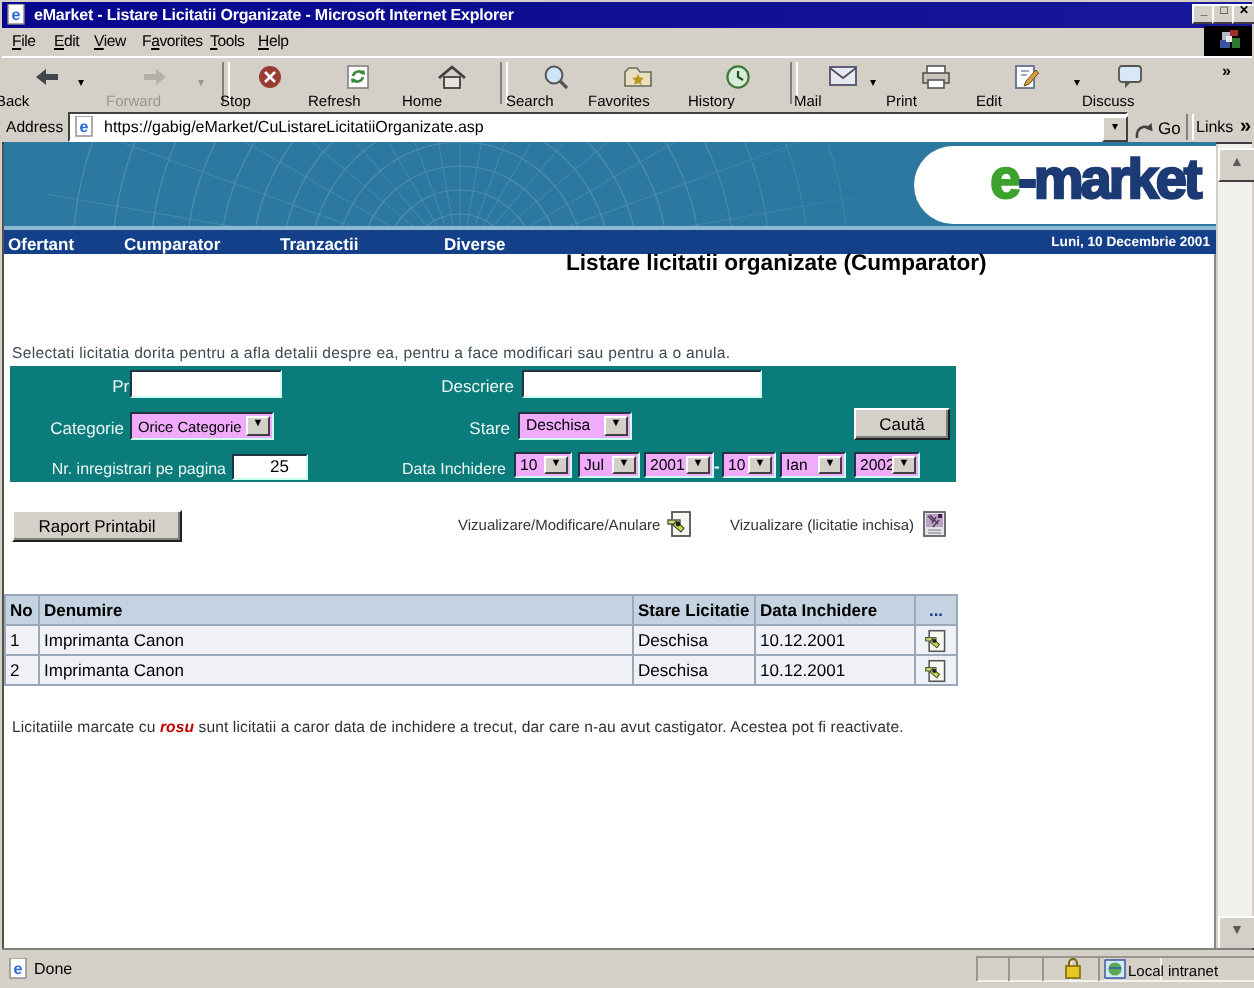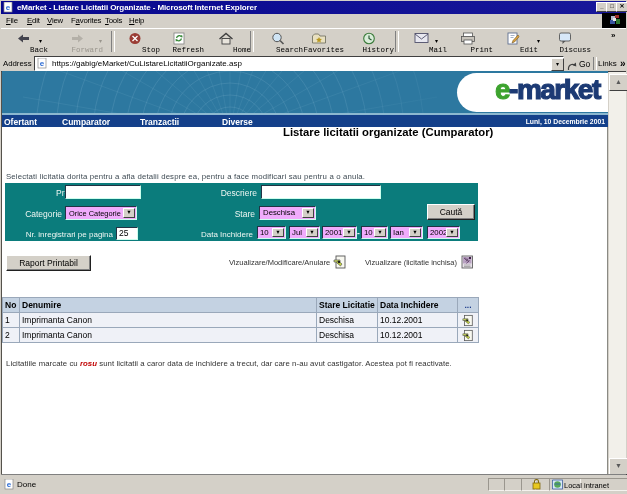--- a/index.html
+++ b/index.html
@@ -14,21 +14,21 @@
     border-top:1px solid #fff;border-left:1px solid #fff;
     border-right:1px solid #404040;border-bottom:1px solid #404040;
     font-size:6px;line-height:6px;text-align:center;color:#000;font-weight:bold;}
   
   #menubar{left:1px;top:14px;width:625px;height:14px;background:#d4d0c8;}
   .menuitem{top:2px;font-size:7.8px;color:#000;letter-spacing:-0.2px;}
   #throbber{left:602px;top:13px;width:24px;height:15px;background:#000;}
   
   #toolbar{left:1px;top:28px;width:625px;height:26px;background:#d4d0c8;
     border-top:1px solid #fff;border-bottom:1px solid #808080;}
-  .tbtn{top:2px;width:34px;height:22px;text-align:right;font-family:Liberation Mono, monospace;}
+  .tbtn{top:2px;width:34px;height:22px;text-align:left;}
   .tbtn .lbl{position:absolute;left:-8px;right:-8px;top:15px;font-size:7.5px;color:#000;}
   .tbtn .ico{position:absolute;left:50%;top:1px;transform:translateX(-50%);}
   .tsep{top:2px;width:2px;height:21px;border-left:1px solid #808080;border-right:1px solid #fff;}
   .caret{top:8px;font-size:6px;color:#000;}
   
   #addrbar{left:1px;top:55px;width:625px;height:17px;background:#d4d0c8;border-bottom:1px solid #404040;box-sizing:border-box;}
   #addrlabel{left:2px;top:4px;font-size:7.8px;color:#000;}
   #addrinput{left:33px;top:1px;width:528px;height:13px;background:#fff;
     border-top:1px solid #404040;border-left:1px solid #404040;
     border-bottom:1px solid #fff;border-right:1px solid #fff;}
@@ -322,21 +322,21 @@
           <span class="selarrow">▼</span>
       </div>
       <div class="abs flabel" style="left:160px;top:25px;width:93px;text-align:right">Stare</div>
       <div class="abs fsel" style="left:257px;top:22px;width:55px;height:12px">
         <span style="position:absolute;left:3px;top:1px">Deschisa</span>
           <span class="selarrow">▼</span>
       </div>
       <div class="abs btn98" style="left:425px;top:20px;width:46px;height:14px;line-height:14px">Caută</div>
 
       <div class="abs flabel" style="left:0;top:46px;width:111px;text-align:right;font-size:8px">Nr. inregistrari pe pagina</div>
-      <div class="abs finput" style="left:114px;top:43px;width:18px;height:11px;padding-left:2px">25</div>
+      <div class="abs finput" style="left:114px;top:43px;width:18px;height:11px;padding-left:18px">25</div>
       <div class="abs flabel" style="left:160px;top:46px;width:91px;text-align:right;font-size:8px">Data Inchidere</div>
       <div class="abs fsel" style="left:255px;top:42px;width:27px;height:11px">
           <span style="position:absolute;left:2px;top:1px">10</span>
           <span class="selarrow">▼</span>
         </div>
       <div class="abs fsel" style="left:287px;top:42px;width:29px;height:11px">
           <span style="position:absolute;left:2px;top:1px">Jul</span>
           <span class="selarrow">▼</span>
         </div>
       <div class="abs fsel" style="left:320px;top:42px;width:33px;height:11px">

